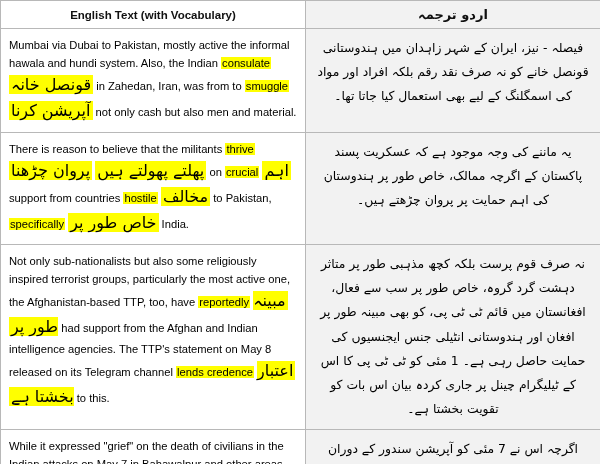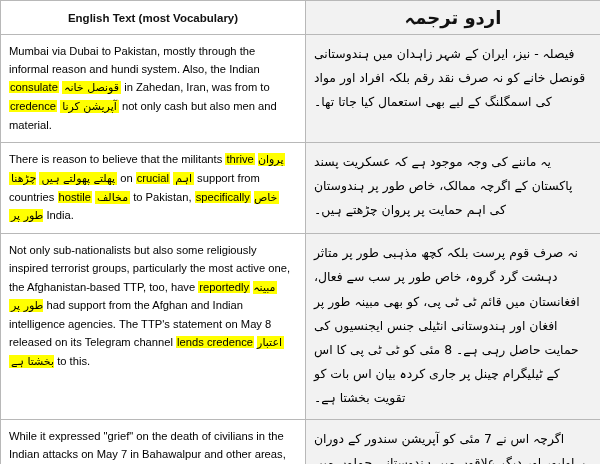--- a/index.html
+++ b/index.html
@@ -28,84 +28,84 @@
     font-size: 11.5px;
     font-weight: bold;
     padding: 6px 4px;
     text-align: center;
     vertical-align: middle;
     height: 22px;
     box-sizing: border-box;
   }
   thead th.th-ur {
     background: #f2f2f2;
-    font-size: 18px;
+    font-size: 13px;
     font-family: "DejaVu Sans", "Liberation Sans", sans-serif;
   }
 
   tbody td {
     border: 1px solid #b8b8b8;
     vertical-align: top;
     padding: 7px 8px 8px 8px;
     box-sizing: border-box;
   }
   td.en {
     font-size: 11.2px;
     line-height: 1.62;
     text-align: left;
     color: #000;
   }
   td.ur {
     background: #f2f2f2;
     font-size: 12.4px;
     line-height: 1.95;
     direction: rtl;
-    text-align: left;
+    text-align: center;
     font-family: "DejaVu Sans", "Liberation Sans", sans-serif;
     color: #000;
   }
   .hl {
     background: #ffff00;
     padding: 0 1px;
   }
   .gloss {
     background: #ffff00;
     font-family: "DejaVu Sans", "Liberation Sans", sans-serif;
     direction: rtl;
     unicode-bidi: isolate;
     padding: 0 2px;
-    font-size: 11px;
+    font-size: 16px;
   }
 </style>
 </head>
 <body>
 
 <table class="doc-table">
   <colgroup>
     <col class="col-en">
     <col class="col-ur">
   </colgroup>
   <thead>
     <tr>
-      <th class="th-en">English Text (most Vocabulary)</th>
+      <th class="th-en">English Text (with Vocabulary)</th>
       <th class="th-ur">اردو ترجمہ</th>
     </tr>
   </thead>
   <tbody>
 
   <tr>
-        <td class="en"><span>Mumbai via Dubai to Pakistan, mostly through the informal reason and hundi system. Also, the Indian </span><span class="hl">consulate</span> <span class="gloss">قونصل خانہ</span> <span> in Zahedan, Iran, was from to </span><span class="hl">credence</span> <span class="gloss">آپریشن کرنا</span> <span> not only cash but also men and material.</span></td>
+        <td class="en"><span>Mumbai via Dubai to Pakistan, mostly active the informal hawala and hundi system. Also, the Indian </span><span class="hl">consulate</span> <span class="gloss">قونصل خانہ</span> <span> in Zahedan, Iran, was from to </span><span class="hl">smuggle</span> <span class="gloss">آپریشن کرنا</span> <span> not only cash but also men and material.</span></td>
         <td class="ur">فیصلہ - نیز، ایران کے شہر زاہدان میں ہندوستانی قونصل خانے کو نہ صرف نقد رقم بلکہ افراد اور مواد کی اسمگلنگ کے لیے بھی استعمال کیا جاتا تھا۔</td>
       </tr>
       <tr>
         <td class="en"><span>There is reason to believe that the militants </span><span class="hl">thrive</span> <span class="gloss">پروان چڑھنا</span> <span class="gloss">پھلتے پھولتے ہیں</span> <span> on </span><span class="hl">crucial</span> <span class="gloss">اہم</span> <span> support from countries </span><span class="hl">hostile</span> <span class="gloss">مخالف</span> <span> to Pakistan, </span><span class="hl">specifically</span> <span class="gloss">خاص طور پر</span> <span> India.</span></td>
         <td class="ur">یہ ماننے کی وجہ موجود ہے کہ عسکریت پسند پاکستان کے اگرچہ ممالک، خاص طور پر ہندوستان کی اہم حمایت پر پروان چڑھتے ہیں۔</td>
       </tr>
       <tr>
         <td class="en"><span>Not only sub-nationalists but also some religiously inspired terrorist groups, particularly the most active one, the Afghanistan-based TTP, too, have </span><span class="hl">reportedly</span> <span class="gloss">مبینہ طور پر</span> <span> had support from the Afghan and Indian intelligence agencies. The TTP's statement on May 8 released on its Telegram channel </span><span class="hl">lends credence</span> <span class="gloss">اعتبار بخشتا ہے</span> <span> to this.</span></td>
-        <td class="ur">نہ صرف قوم پرست بلکہ کچھ مذہبی طور پر متاثر دہشت گرد گروہ، خاص طور پر سب سے فعال، افغانستان میں قائم ٹی ٹی پی، کو بھی مبینہ طور پر افغان اور ہندوستانی انٹیلی جنس ایجنسیوں کی حمایت حاصل رہی ہے۔ 8 مئی کو ٹی ٹی پی کا اس کے ٹیلیگرام چینل پر جاری کردہ بیان اس بات کو تقویت بخشتا ہے۔</td>
+        <td class="ur">نہ صرف قوم پرست بلکہ کچھ مذہبی طور پر متاثر دہشت گرد گروہ، خاص طور پر سب سے فعال، افغانستان میں قائم ٹی ٹی پی، کو بھی مبینہ طور پر افغان اور ہندوستانی انٹیلی جنس ایجنسیوں کی حمایت حاصل رہی ہے۔ 1 مئی کو ٹی ٹی پی کا اس کے ٹیلیگرام چینل پر جاری کردہ بیان اس بات کو تقویت بخشتا ہے۔</td>
       </tr>
       <tr>
         <td class="en"><span>While it expressed "grief" on the death of civilians in the Indian attacks on May 7 in Bahawalpur and other areas, during Operation Sindoor, it </span><span class="hl">condemned</span> <span class="gloss">مذمت کی</span>   </td>
         <td class="ur">اگرچہ اس نے 7 مئی کو آپریشن سندور کے دوران بہاولپور اور دیگر علاقوں میں ہندوستانی حملوں میں شہریوں کی ہلاکت پر "غم" کا اظہار کیا، لیکن اس نے پاکستان کی فوج کی مذمت کی، اور الزام لگایا کہ اس نے "اس حملے کے لیے ان اہداف کے بارے میں انٹیلی جنس معلومات ہندوستانیوں کو فراہم کی تھیں"۔</td>
       </tr>
     </tbody>
 </table>
 
 </body></html>

